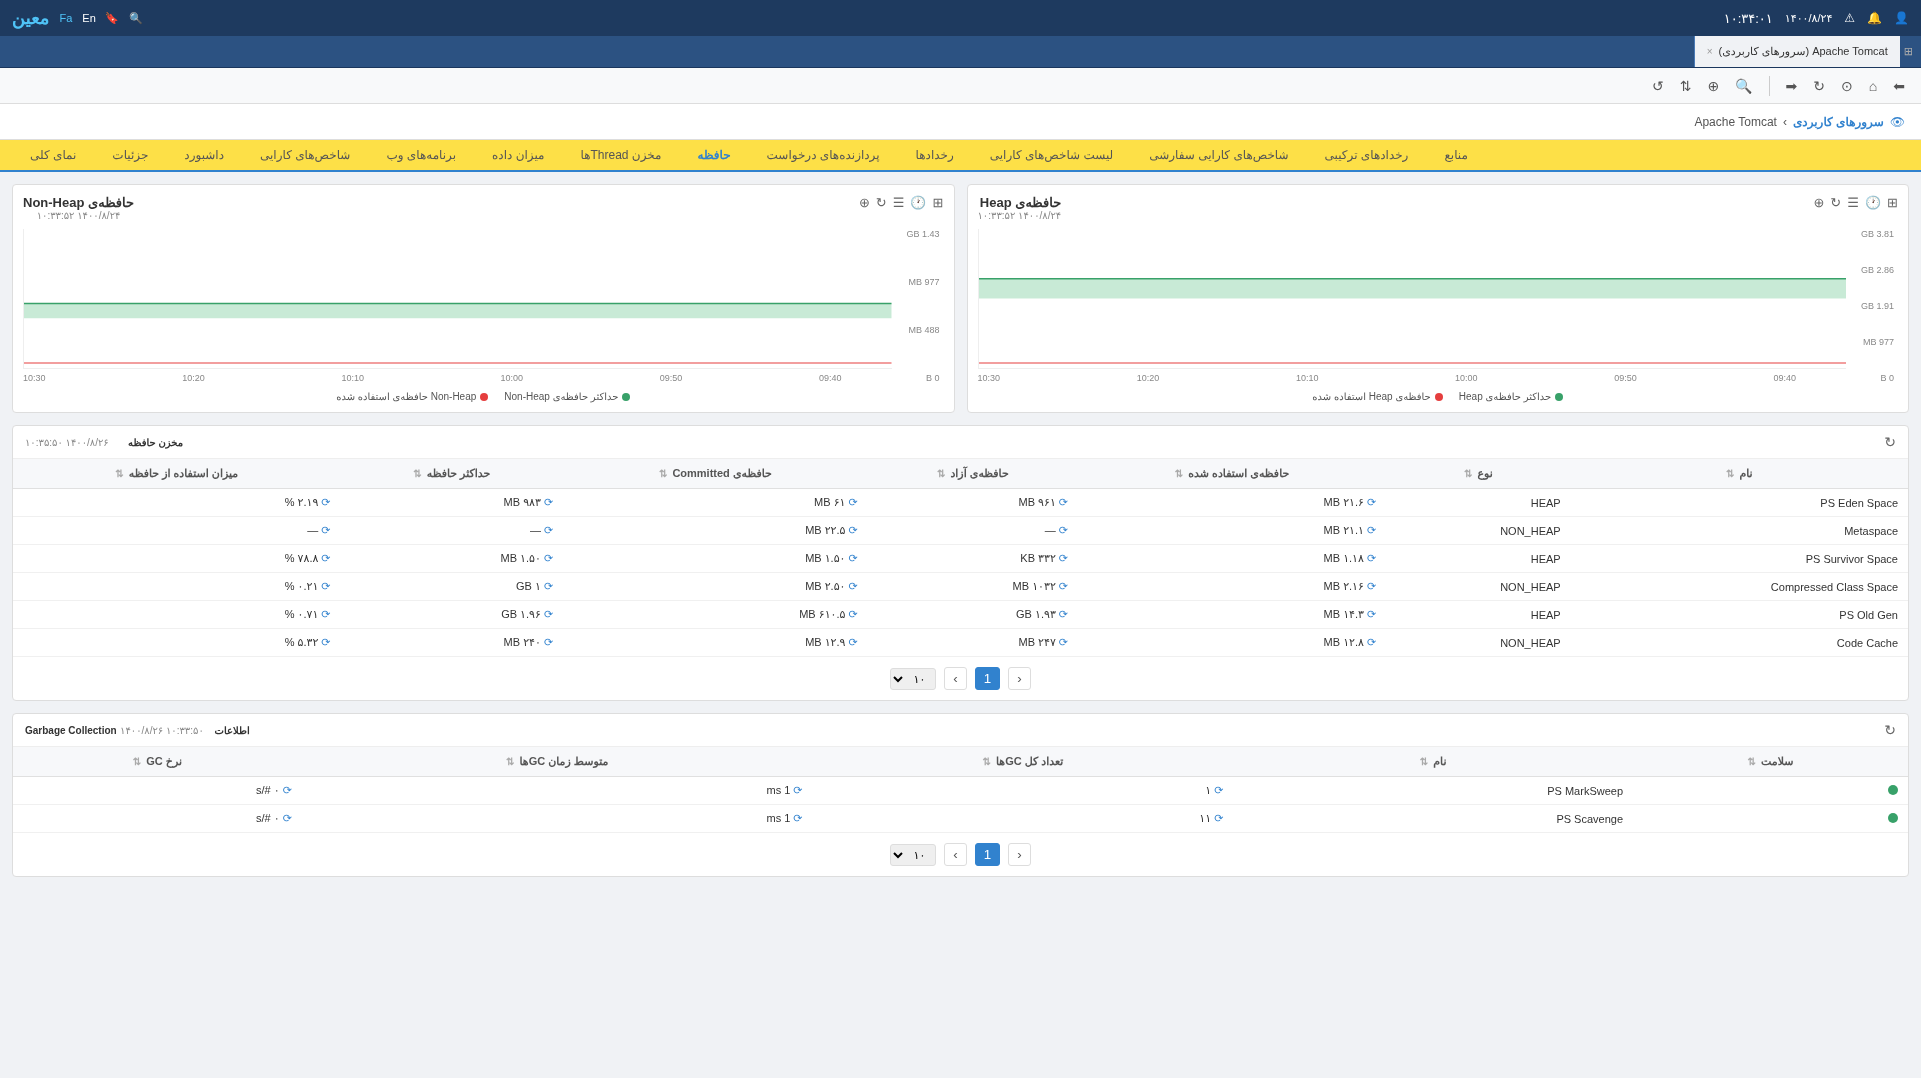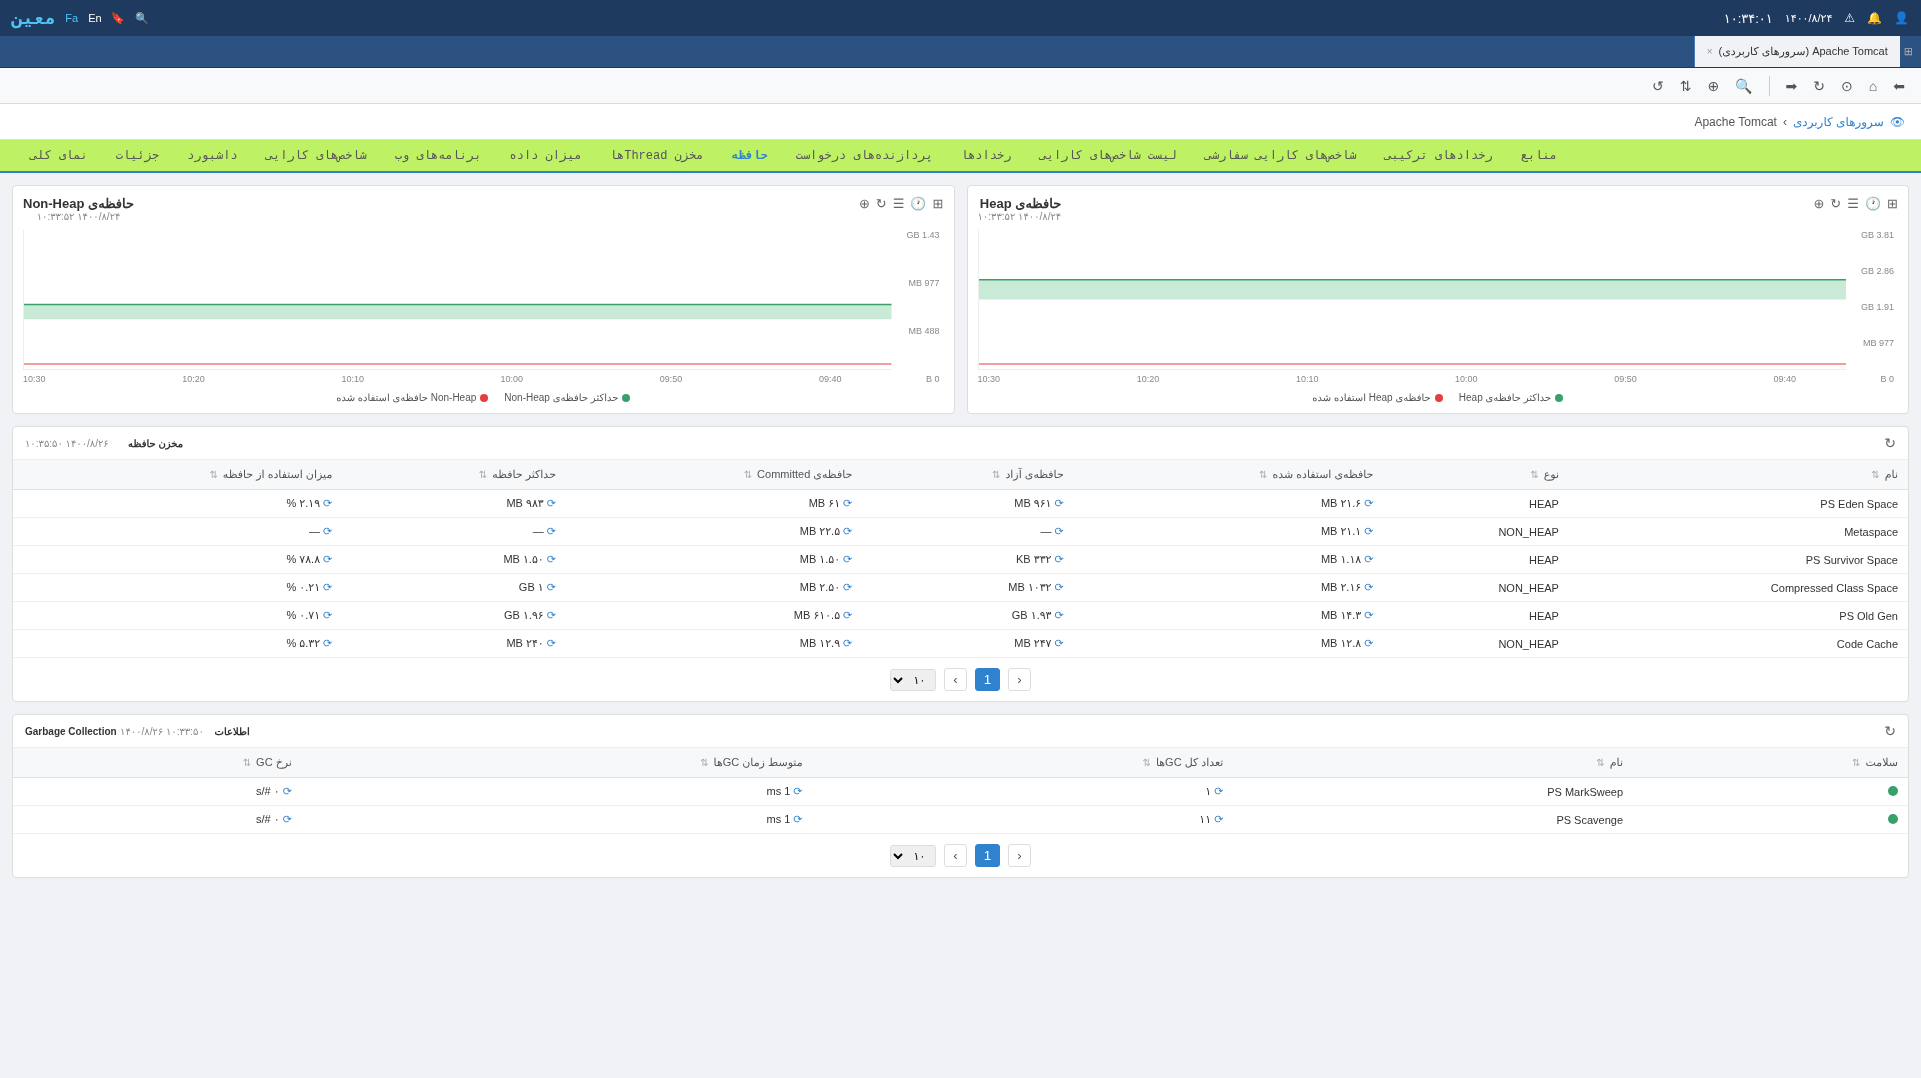--- a/index.html
+++ b/index.html
@@ -66,28 +66,27 @@
       height: 36px;
       display: flex;
       align-items: center;
       padding: 0 16px;
       justify-content: space-between;
     }
     .breadcrumb { display: flex; align-items: center; gap: 6px; font-size: 12px; color: #555; }
 
     
     .nav-tabs {
-      background: #bef264;
+      background: #fde047;
       border-bottom: 2px solid #3182ce;
       display: flex;
       flex-direction: row-reverse;
       padding: 0 16px;
-      gap: 0;
+      gap: 8px;
       overflow-x: auto;
-      font-family: Liberation Mono, monospace;
     }
     .nav-tab {
       padding: 8px 14px;
       font-size: 12px;
       color: #555;
       cursor: pointer;
       white-space: nowrap;
       border-bottom: 2px solid transparent;
       margin-bottom: -2px;
     }
@@ -181,22 +180,21 @@
     .section-refresh { color: #666; cursor: pointer; font-size: 14px; }
 
     
     .data-table { width: 100%; border-collapse: collapse; }
     .data-table th {
       background: #f7f8fa;
       border-bottom: 1px solid #e0e0e0;
       padding: 8px 10px;
       font-size: 11px;
       color: #555;
-      text-align: right;
-      font-weight: normal;
+      font-weight: bold;
       white-space: nowrap;
     }
     .data-table th .sort-icon { color: #aaa; font-size: 10px; margin-right: 2px; }
     .data-table td {
       border-bottom: 1px solid #f0f0f0;
       padding: 7px 10px;
       font-size: 11px;
       color: #333;
       text-align: right;
       white-space: nowrap;
@@ -242,21 +240,21 @@
     <span>🔔</span>
     <span>⚠</span>
     <span style="font-size:11px;">۱۴۰۰/۸/۲۴</span>
     <span style="font-size:13px;">۱۰:۳۴:۰۱</span>
   </div>
   <div class="top-bar-right">
     <span>🔍</span>
     <span>🔖</span>
     <span style="cursor:pointer;">En</span>
     <span style="cursor:pointer; color:#4fc3f7;">Fa</span>
-    <span style="font-size:18px; font-weight:bold; color:#4fc3f7;font-family:Liberation Mono, monospace;">معین</span>
+    <span style="font-size:18px; font-weight:bold; color:#4fc3f7;">معین</span>
   </div>
 </div>
 
 <div class="tab-bar">
   <span style="color:#aaa; font-size:11px; margin-left:4px;">⊞</span>
   <div class="tab-item active">
     <span>Apache Tomcat (سرورهای کاربردی)</span>
     <span class="tab-close">×</span>
   </div>
 </div>
@@ -271,21 +269,21 @@
   <span class="toolbar-icon">🔍</span>
   <span class="toolbar-icon">⊕</span>
   <span class="toolbar-icon">⇅</span>
   <span class="toolbar-icon">↺</span>
 </div>
 
 <div class="breadcrumb-bar">
   <div style="display:flex; align-items:center; gap:6px;">
     <span style="color:#3182ce;">👁</span>
     <span class="breadcrumb">
-      <span style="color:#3182ce; cursor:pointer;">سرورهای کاربردی</span>
+      <span style="color:#3182ce; cursor:pointer;font-weight:bold;">سرورهای کاربردی</span>
       <span>›</span>
       <span>Apache Tomcat</span>
     </span>
   </div>
 </div>
 
 <div class="nav-tabs" id="nav-tabs-container">
     <div class="nav-tab">نمای کلی</div>
     <div class="nav-tab">جزئیات</div>
     <div class="nav-tab">داشبورد</div>

